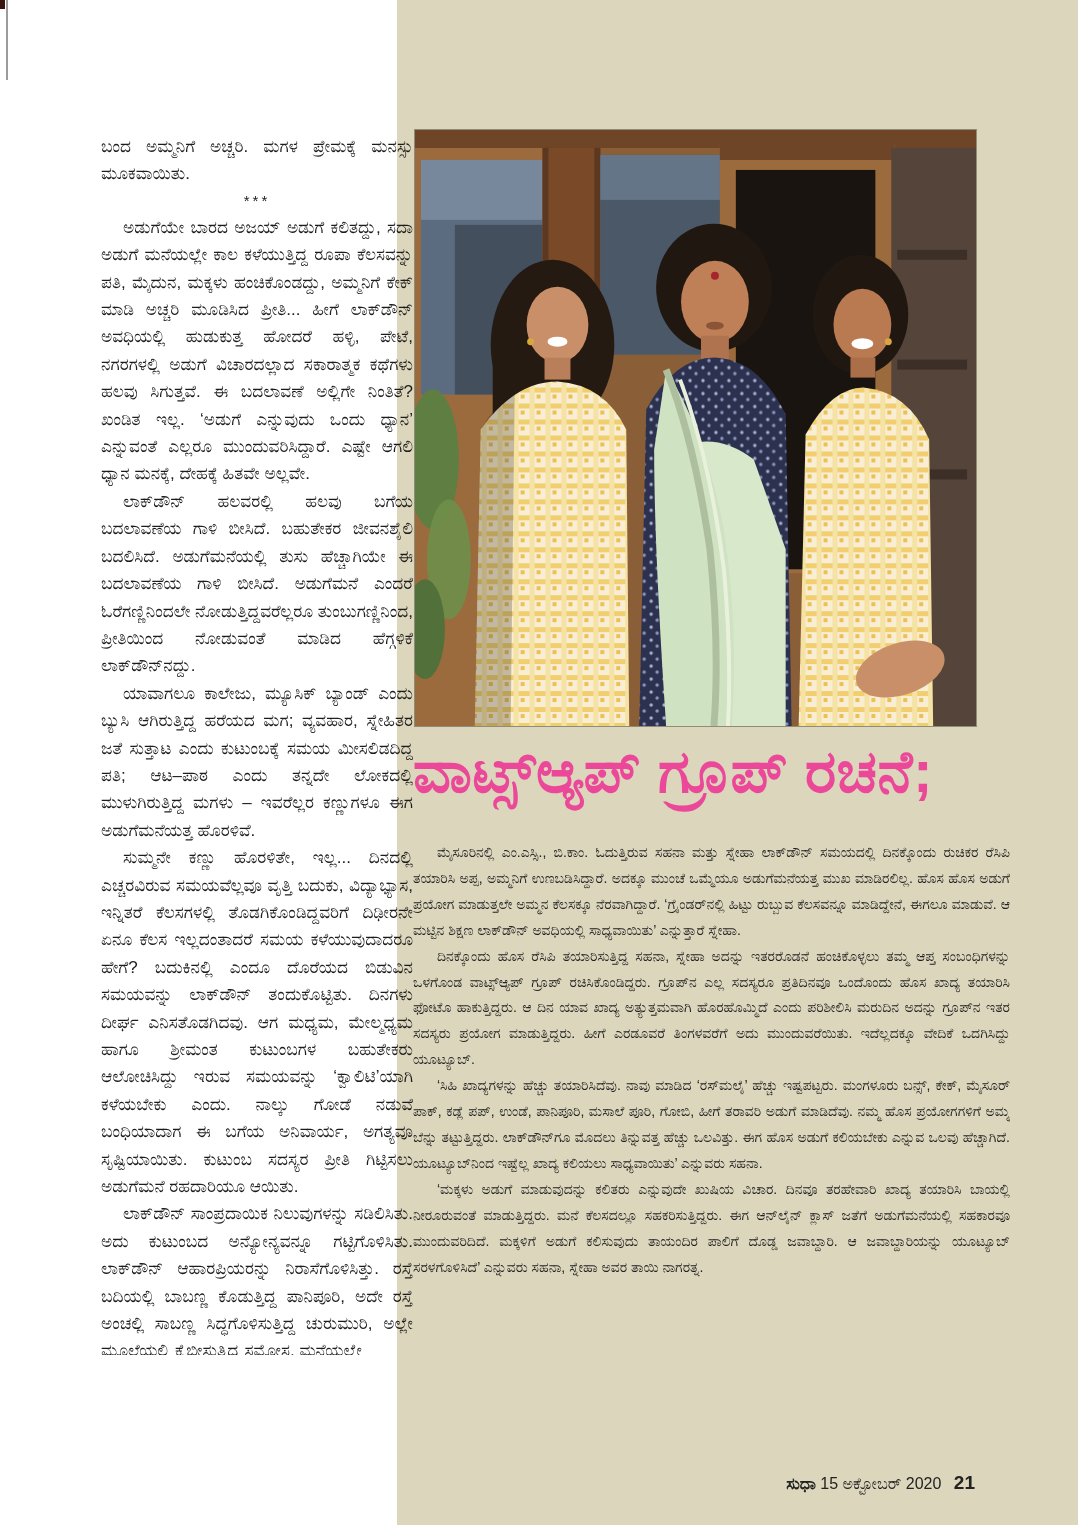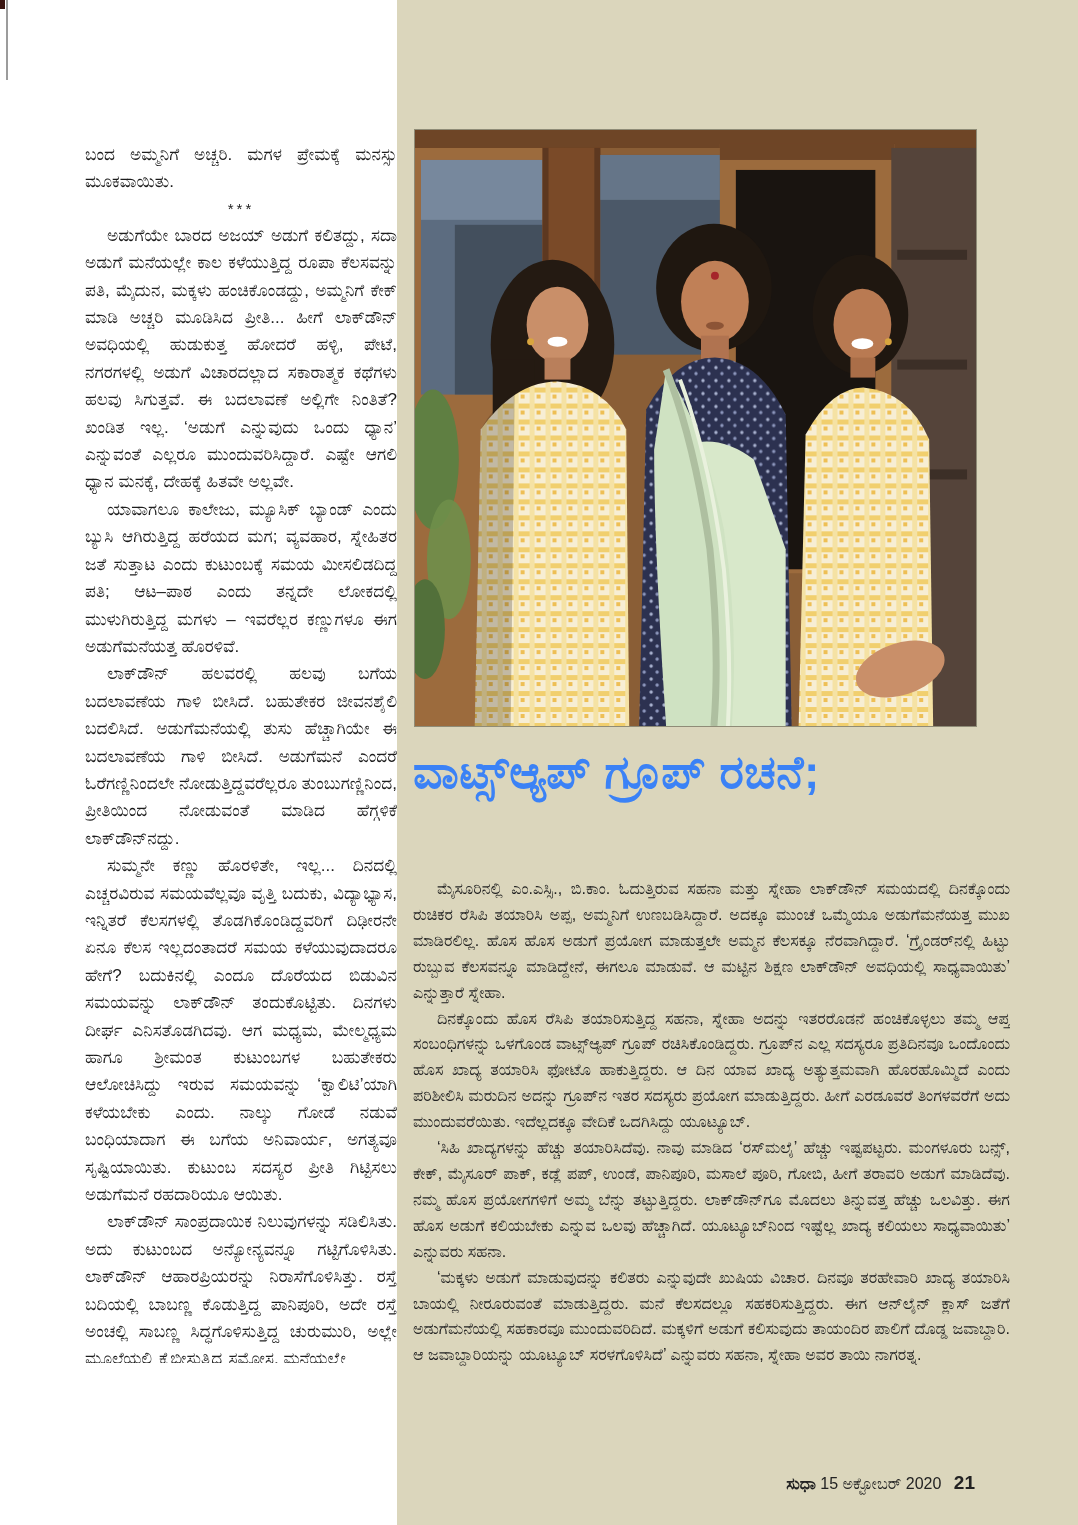--- a/index.html
+++ b/index.html
@@ -14,45 +14,45 @@
     background:#dbd6bc;
   }
   .corner-mark{
     position:absolute;left:0;top:0;width:5px;height:9px;background:#3a1410;
   }
   .edge-line{
     position:absolute;left:6px;top:0;width:2px;height:80px;background:#4a4a4a;opacity:.55;
   }
   
   .left-col{
-    position:absolute;left:85px;top:133px;width:312px;height:1222px;
-    font-size:17px;line-height:27.4px;text-align:justify;overflow:hidden;margin-top:8px;
+    position:absolute;left:101px;top:133px;width:312px;height:1222px;
+    font-size:17px;line-height:27.4px;text-align:justify;overflow:hidden;
   }
   .left-col p{margin:0;text-indent:22px;}
   .left-col p.no-indent{text-indent:0;}
   .separator{
     text-align:center;text-indent:0 !important;letter-spacing:3px;
     font-size:15px;line-height:26px;
   }
   
   .photo{
     position:absolute;left:414px;top:129px;width:563px;height:598px;
     border:1px solid #8f8c77;box-sizing:border-box;background:#7a4a28;
   }
   .photo svg{display:block;width:100%;height:100%;}
   
   .headline{
     position:absolute;left:413px;top:743px;width:620px;
-    font-size:46px;line-height:58px;font-weight:bold;color:#3b82f6;
+    font-size:59px;line-height:58px;font-weight:bold;color:#ec4899;
     letter-spacing:.5px;
   }
   
   .right-col{
-    position:absolute;left:413px;top:876px;width:597px;height:524px;
-    font-size:16px;line-height:25.9px;text-align:justify;overflow:hidden;
+    position:absolute;left:413px;top:840px;width:597px;height:524px;
+    font-size:14px;line-height:25.9px;text-align:justify;overflow:hidden;
     color:#222;
   }
   .right-col p{margin:0;text-indent:24px;}
   
   .footer{
     position:absolute;left:413px;top:1472px;width:562px;
     text-align:right;font-size:16px;color:#222;
   }
   .footer .mag{font-weight:bold;}
   .footer .pageno{font-weight:bold;font-size:19px;margin-left:8px;}
@@ -61,22 +61,22 @@
 <body>
 
 <div class="cream-panel"></div>
 <div class="corner-mark"></div>
 <div class="edge-line"></div>
 
 <div class="left-col">
   <p class="no-indent">ಬಂದ ಅಮ್ಮನಿಗೆ ಅಚ್ಚರಿ. ಮಗಳ ಪ್ರೇಮಕ್ಕೆ ಮನಸ್ಸು ಮೂಕವಾಯಿತು.</p>
   <p class="separator">***</p>
   <p>ಅಡುಗೆಯೇ ಬಾರದ ಅಜಯ್ ಅಡುಗೆ ಕಲಿತದ್ದು, ಸದಾ ಅಡುಗೆ ಮನೆಯಲ್ಲೇ ಕಾಲ ಕಳೆಯುತ್ತಿದ್ದ ರೂಪಾ ಕೆಲಸವನ್ನು ಪತಿ, ಮೈದುನ, ಮಕ್ಕಳು ಹಂಚಿಕೊಂಡದ್ದು, ಅಮ್ಮನಿಗೆ ಕೇಕ್ ಮಾಡಿ ಅಚ್ಚರಿ ಮೂಡಿಸಿದ ಪ್ರೀತಿ... ಹೀಗೆ ಲಾಕ್‌ಡೌನ್ ಅವಧಿಯಲ್ಲಿ ಹುಡುಕುತ್ತ ಹೋದರೆ ಹಳ್ಳಿ, ಪೇಟೆ, ನಗರಗಳಲ್ಲಿ ಅಡುಗೆ ವಿಚಾರದಲ್ಲಾದ ಸಕಾರಾತ್ಮಕ ಕಥೆಗಳು ಹಲವು ಸಿಗುತ್ತವೆ. ಈ ಬದಲಾವಣೆ ಅಲ್ಲಿಗೇ ನಿಂತಿತೆ? ಖಂಡಿತ ಇಲ್ಲ. ‘ಅಡುಗೆ ಎನ್ನುವುದು ಒಂದು ಧ್ಯಾನ’ ಎನ್ನುವಂತೆ ಎಲ್ಲರೂ ಮುಂದುವರಿಸಿದ್ದಾರೆ. ಎಷ್ಟೇ ಆಗಲಿ ಧ್ಯಾನ ಮನಕ್ಕೆ, ದೇಹಕ್ಕೆ ಹಿತವೇ ಅಲ್ಲವೇ.</p>
+  <p>ಲಾಕ್‌ಡೌನ್ ಹಲವರಲ್ಲಿ ಹಲವು ಬಗೆಯ ಬದಲಾವಣೆಯ ಗಾಳಿ ಬೀಸಿದೆ. ಬಹುತೇಕರ ಜೀವನಶೈಲಿ ಬದಲಿಸಿದೆ. ಅಡುಗೆಮನೆಯಲ್ಲಿ ತುಸು ಹೆಚ್ಚಾಗಿಯೇ ಈ ಬದಲಾವಣೆಯ ಗಾಳಿ ಬೀಸಿದೆ. ಅಡುಗೆಮನೆ ಎಂದರೆ ಓರೆಗಣ್ಣಿನಿಂದಲೇ ನೋಡುತ್ತಿದ್ದವರೆಲ್ಲರೂ ತುಂಬುಗಣ್ಣಿನಿಂದ, ಪ್ರೀತಿಯಿಂದ ನೋಡುವಂತೆ ಮಾಡಿದ ಹೆಗ್ಗಳಿಕೆ ಲಾಕ್‌ಡೌನ್‌ನದ್ದು.</p>
   <p>ಯಾವಾಗಲೂ ಕಾಲೇಜು, ಮ್ಯೂಸಿಕ್ ಬ್ಯಾಂಡ್ ಎಂದು ಬ್ಯುಸಿ ಆಗಿರುತ್ತಿದ್ದ ಹರೆಯದ ಮಗ; ವ್ಯವಹಾರ, ಸ್ನೇಹಿತರ ಜತೆ ಸುತ್ತಾಟ ಎಂದು ಕುಟುಂಬಕ್ಕೆ ಸಮಯ ಮೀಸಲಿಡದಿದ್ದ ಪತಿ; ಆಟ–ಪಾಠ ಎಂದು ತನ್ನದೇ ಲೋಕದಲ್ಲಿ ಮುಳುಗಿರುತ್ತಿದ್ದ ಮಗಳು – ಇವರೆಲ್ಲರ ಕಣ್ಣುಗಳೂ ಈಗ ಅಡುಗೆಮನೆಯತ್ತ ಹೊರಳಿವೆ.</p>
-  <p>ಲಾಕ್‌ಡೌನ್ ಹಲವರಲ್ಲಿ ಹಲವು ಬಗೆಯ ಬದಲಾವಣೆಯ ಗಾಳಿ ಬೀಸಿದೆ. ಬಹುತೇಕರ ಜೀವನಶೈಲಿ ಬದಲಿಸಿದೆ. ಅಡುಗೆಮನೆಯಲ್ಲಿ ತುಸು ಹೆಚ್ಚಾಗಿಯೇ ಈ ಬದಲಾವಣೆಯ ಗಾಳಿ ಬೀಸಿದೆ. ಅಡುಗೆಮನೆ ಎಂದರೆ ಓರೆಗಣ್ಣಿನಿಂದಲೇ ನೋಡುತ್ತಿದ್ದವರೆಲ್ಲರೂ ತುಂಬುಗಣ್ಣಿನಿಂದ, ಪ್ರೀತಿಯಿಂದ ನೋಡುವಂತೆ ಮಾಡಿದ ಹೆಗ್ಗಳಿಕೆ ಲಾಕ್‌ಡೌನ್‌ನದ್ದು.</p>
   <p>ಸುಮ್ಮನೇ ಕಣ್ಣು ಹೊರಳಿತೇ, ಇಲ್ಲ... ದಿನದಲ್ಲಿ ಎಚ್ಚರವಿರುವ ಸಮಯವೆಲ್ಲವೂ ವೃತ್ತಿ ಬದುಕು, ವಿದ್ಯಾಭ್ಯಾಸ, ಇನ್ನಿತರೆ ಕೆಲಸಗಳಲ್ಲಿ ತೊಡಗಿಕೊಂಡಿದ್ದವರಿಗೆ ದಿಢೀರನೇ ಏನೂ ಕೆಲಸ ಇಲ್ಲದಂತಾದರೆ ಸಮಯ ಕಳೆಯುವುದಾದರೂ ಹೇಗೆ? ಬದುಕಿನಲ್ಲಿ ಎಂದೂ ದೊರೆಯದ ಬಿಡುವಿನ ಸಮಯವನ್ನು ಲಾಕ್‌ಡೌನ್ ತಂದುಕೊಟ್ಟಿತು. ದಿನಗಳು ದೀರ್ಘ ಎನಿಸತೊಡಗಿದವು. ಆಗ ಮಧ್ಯಮ, ಮೇಲ್ಮಧ್ಯಮ ಹಾಗೂ ಶ್ರೀಮಂತ ಕುಟುಂಬಗಳ ಬಹುತೇಕರು ಆಲೋಚಿಸಿದ್ದು ಇರುವ ಸಮಯವನ್ನು ‘ಕ್ವಾಲಿಟಿ’ಯಾಗಿ ಕಳೆಯಬೇಕು ಎಂದು. ನಾಲ್ಕು ಗೋಡೆ ನಡುವೆ ಬಂಧಿಯಾದಾಗ ಈ ಬಗೆಯ ಅನಿವಾರ್ಯ, ಅಗತ್ಯವೂ ಸೃಷ್ಟಿಯಾಯಿತು. ಕುಟುಂಬ ಸದಸ್ಯರ ಪ್ರೀತಿ ಗಿಟ್ಟಿಸಲು ಅಡುಗೆಮನೆ ರಹದಾರಿಯೂ ಆಯಿತು.</p>
   <p>ಲಾಕ್‌ಡೌನ್ ಸಾಂಪ್ರದಾಯಿಕ ನಿಲುವುಗಳನ್ನು ಸಡಿಲಿಸಿತು. ಅದು ಕುಟುಂಬದ ಅನ್ಯೋನ್ಯವನ್ನೂ ಗಟ್ಟಿಗೊಳಿಸಿತು. ಲಾಕ್‌ಡೌನ್ ಆಹಾರಪ್ರಿಯರನ್ನು ನಿರಾಸೆಗೊಳಿಸಿತ್ತು. ರಸ್ತೆ ಬದಿಯಲ್ಲಿ ಬಾಬಣ್ಣ ಕೊಡುತ್ತಿದ್ದ ಪಾನಿಪೂರಿ, ಅದೇ ರಸ್ತೆ ಅಂಚಲ್ಲಿ ಸಾಬಣ್ಣ ಸಿದ್ಧಗೊಳಿಸುತ್ತಿದ್ದ ಚುರುಮುರಿ, ಅಲ್ಲೇ ಮೂಲೆಯಲ್ಲಿ ಕೈಬೀಸುತ್ತಿದ್ದ ಸಮೋಸ, ಮನೆಯಲ್ಲೇ</p>
 </div>
 
 <div class="photo">
   <svg viewBox="0 0 563 597" preserveAspectRatio="none">
     <defs>
       <pattern id="kp" width="16" height="16" patternUnits="userSpaceOnUse">
         <rect width="16" height="16" fill="#f7eed4"></rect>
         <rect x="0" y="2" width="16" height="5" fill="#f1cf6e"></rect>

